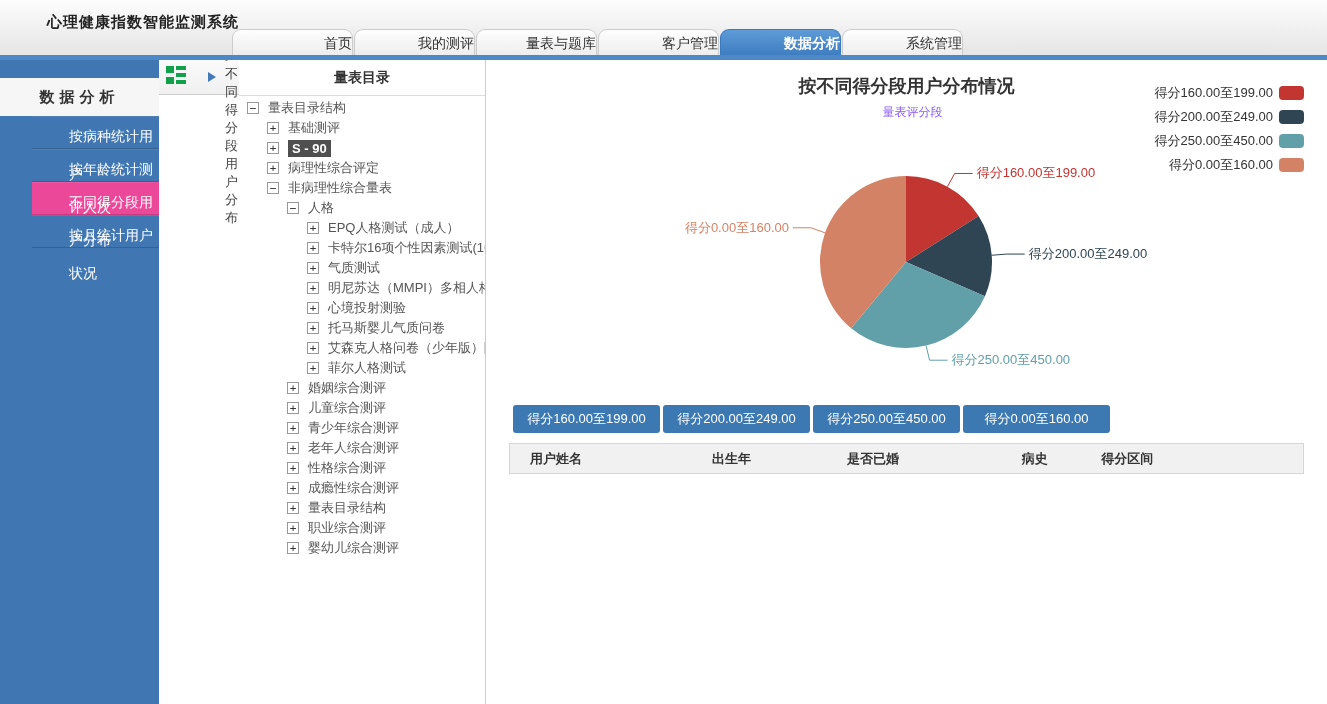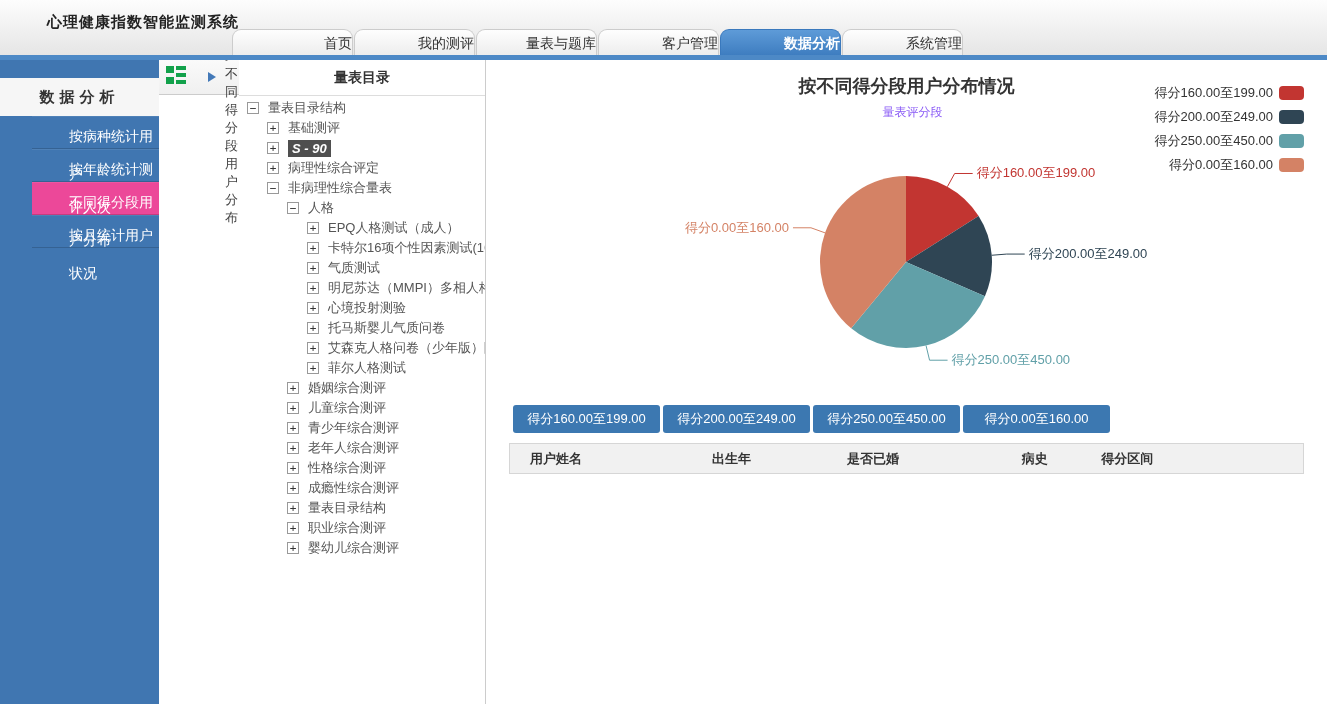--- a/index.html
+++ b/index.html
@@ -55,21 +55,21 @@
     font-weight:bold; color:#333; border-bottom:1px solid #ddd; }
   .tree-list { padding-top:2px; }
   .tree-node { height:20px; display:flex; align-items:center; white-space:nowrap;
     overflow:hidden; font-size:13px; color:#555; cursor:pointer; }
   .expander { width:12px; height:12px; flex:0 0 12px; border:1px solid #999;
     background:#fff; display:inline-flex; align-items:center; justify-content:center;
     font-size:11px; line-height:1; color:#333; margin-right:9px;
     font-family:"DejaVu Sans Mono",monospace; }
   .tree-label {}
   .tree-node.selected .tree-label { background:#4f4f4f; color:#fff; font-weight:bold;
-    padding:1px 4px;font-style:italic; }
+    padding:1px 4px; }
 
   
   .main { flex:1; background:#fff; padding:0 102px 0 23px; min-width:0; }
   .chart-area { position:relative; height:345px; }
   .chart-title { position:absolute; top:14px; left:0; right:0; text-align:center;
     font-size:18px; font-weight:bold; color:#333; }
   .chart-subtitle { position:absolute; top:44px; left:12px; right:0; text-align:center;
     font-size:12px; color:#8b5cf6; }
   .legend { position:absolute; top:21px; right:0; }
   .legend-row { display:flex; align-items:center; justify-content:flex-end;

